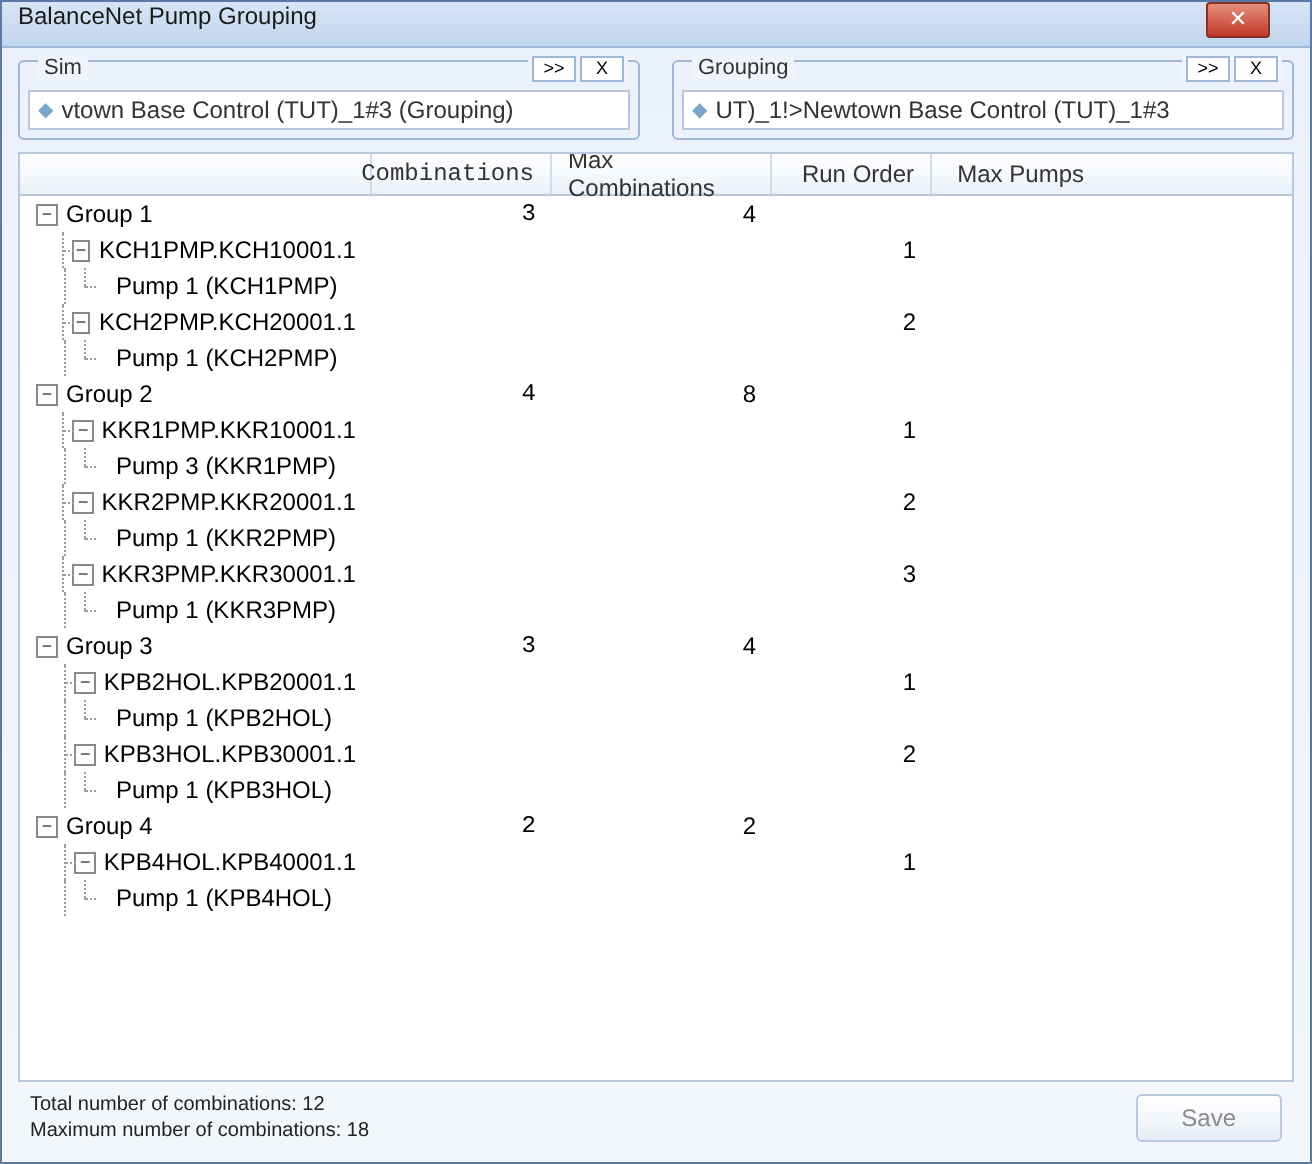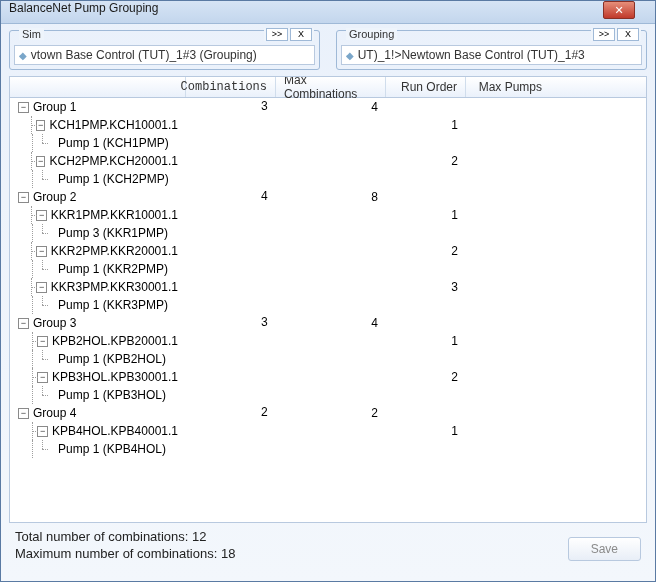--- a/index.html
+++ b/index.html
@@ -43,21 +43,21 @@
     justify-content: center;
     color: #fff;
     font-size: 11px;
     line-height: 1;
     cursor: pointer;
   }
   .content {
     flex: 1;
     display: flex;
     flex-direction: column;
-    padding: 6px 8px 16px 8px;
+    padding: 6px 8px 6px 8px;
     box-sizing: border-box;
   }
   .dropzones {
     display: flex;
     gap: 16px;
     margin-bottom: 6px;
   }
   .dropzone {
     flex: 1;
     position: relative;
@@ -206,21 +206,21 @@
     border-top: 1px dotted #9e9e9e;
   }
   .footer {
     padding: 4px 6px;
     display: flex;
     align-items: flex-end;
   }
   .footer-text {
     flex: 1;
     color: #222;
-    font-size: 13px;
+    font-size: 10px;
   }
   .footer-text div { margin-top: 2px; }
   .save-btn {
     border: 1px solid #b8c9df;
     background: linear-gradient(#fff, #e8eef7);
     color: #8a8a8a;
     padding: 4px 22px;
     border-radius: 3px;
     font-size: 12px;
     cursor: default;

